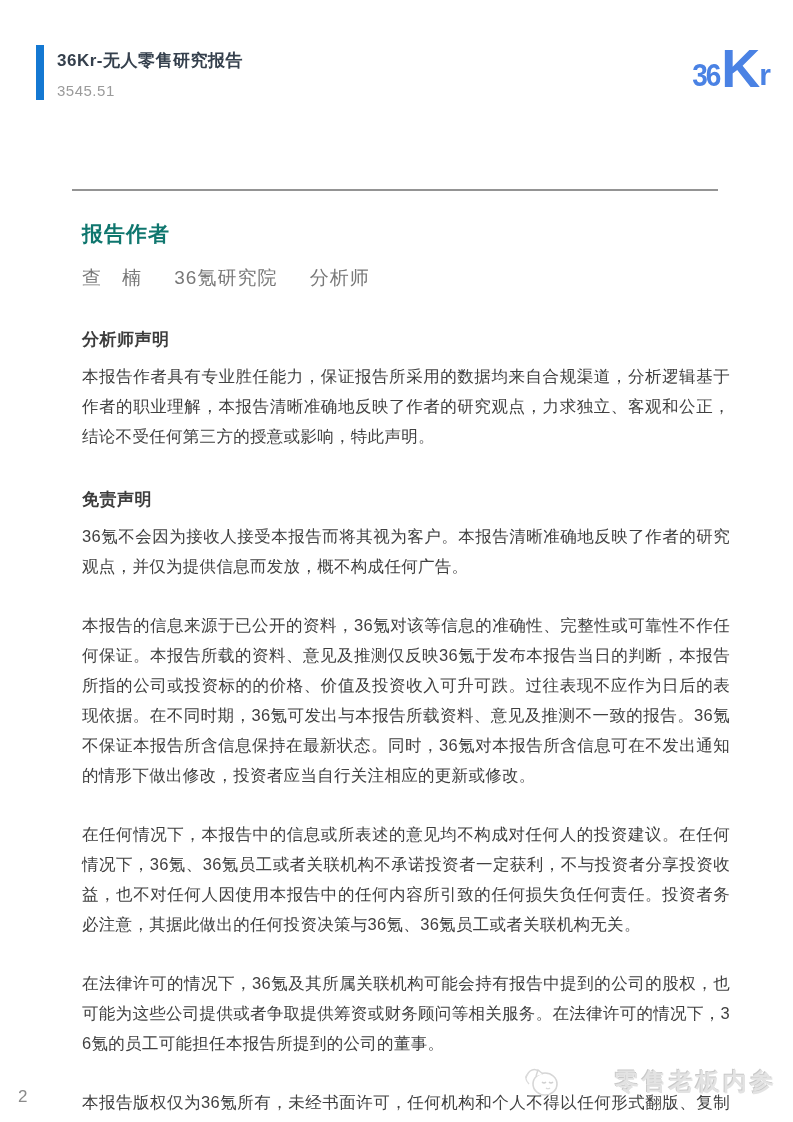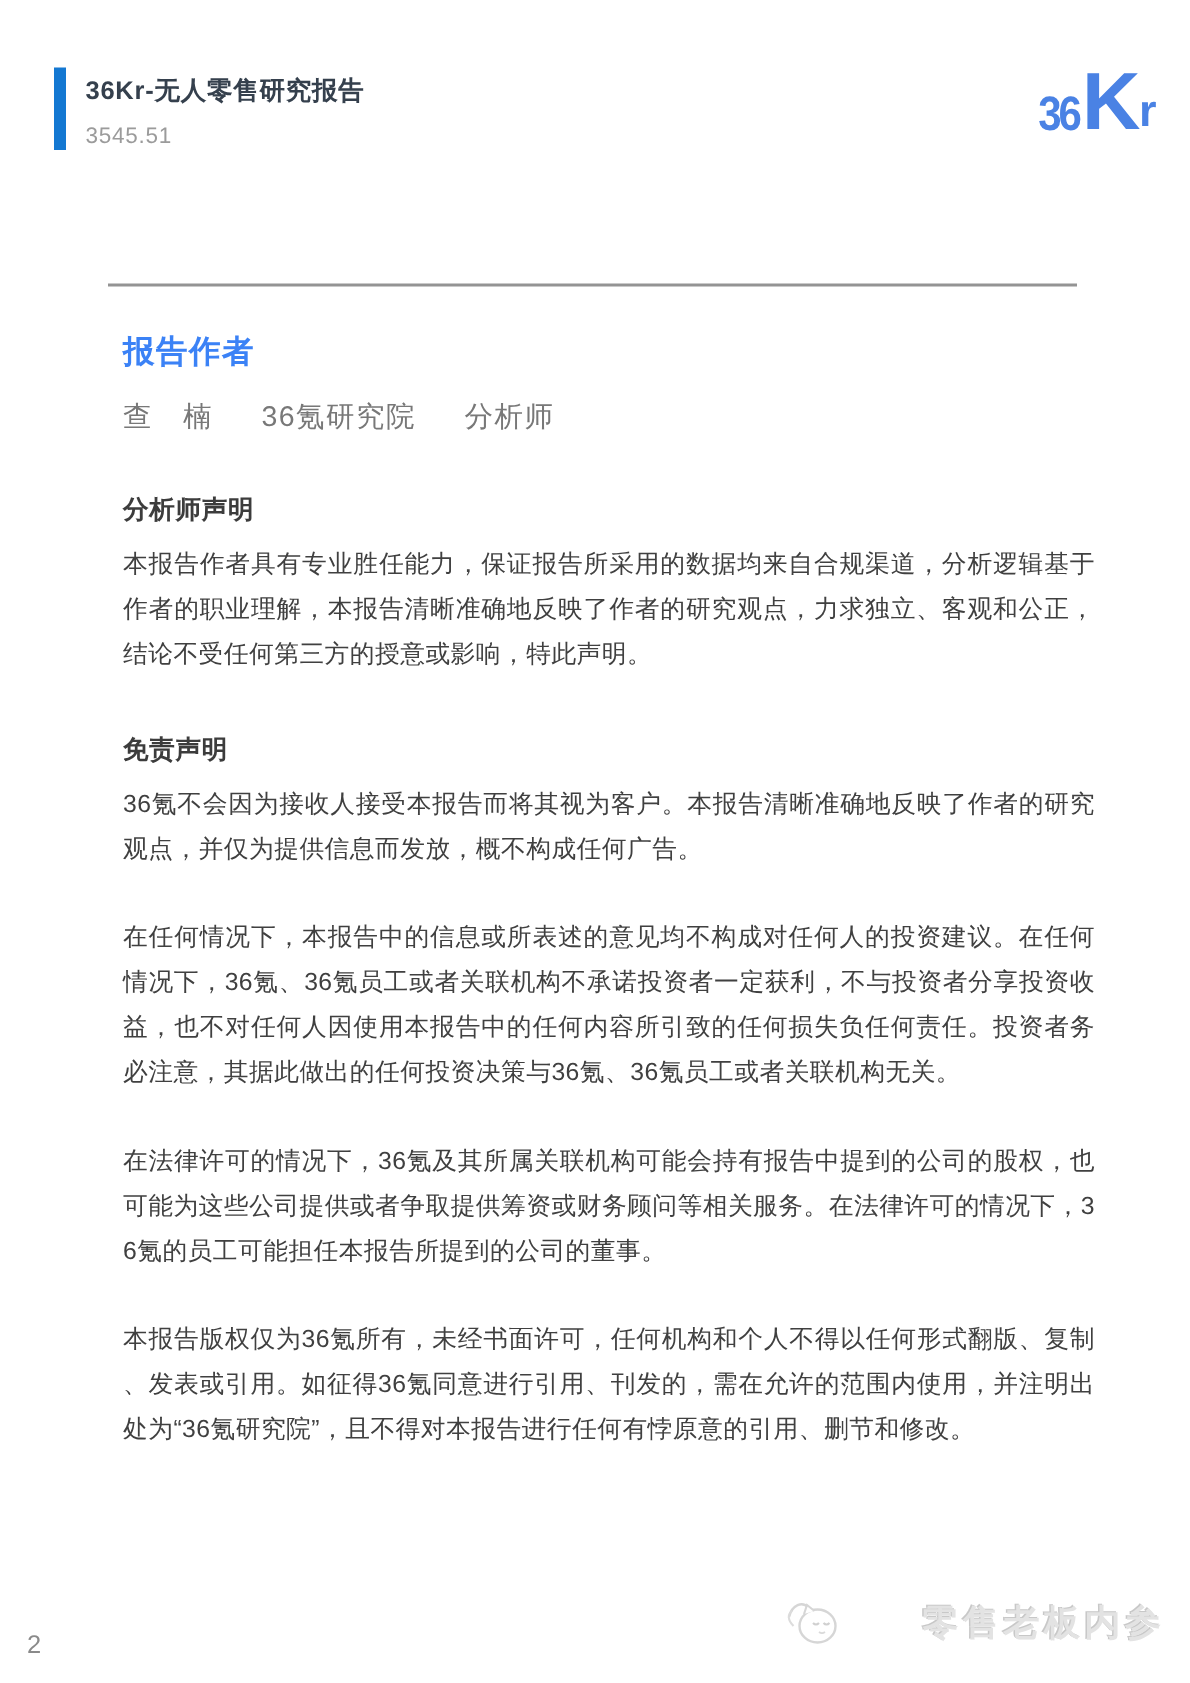--- a/index.html
+++ b/index.html
@@ -17,21 +17,21 @@
   .report-title{font-size:17px;font-weight:bold;color:#35404d;letter-spacing:0.5px;}
   .report-date{font-size:15px;color:#9b9b9b;margin-top:10px;letter-spacing:0.5px;}
   .logo{position:absolute;right:22px;top:36px;display:flex;align-items:flex-end;color:#4a82e4;line-height:1;}
   .logo-36{font-size:28px;font-weight:800;margin-top:3px;letter-spacing:-2px;transform:scaleY(1.15);}
   .logo-k{font-size:54px;font-weight:800;margin-left:2px;line-height:0.82;}
   .logo-r{font-size:30px;font-weight:800;margin-left:-1px;margin-top:24px;}
   
   .separator{position:absolute;left:72px;top:189px;width:646px;height:0;border:none;border-top:2px solid #949494;margin:0;}
   
   .content{position:absolute;left:82px;top:210px;width:648px;color:#6f6f6f;}
-  .section-title{font-size:21px;font-weight:bold;color:#3b82f6;margin:10px 0 0 0;letter-spacing:1px;}
+  .section-title{font-size:21px;font-weight:bold;color:#0f766e;margin:10px 0 0 0;letter-spacing:1px;}
   .author-line{margin-top:17px;font-size:19px;color:#787878;letter-spacing:1px;}
   .author-org{margin-left:26px;text-align:right;}
   .author-role{margin-left:26px;}
   .sub-heading{font-size:17px;font-weight:bold;color:#3c3c3c;margin:37px 0 0 0;letter-spacing:0.5px;}
   .para{
     font-size:16.5px;line-height:30px;color:#404040;
     text-align:justify;word-break:break-all;line-break:anywhere;
     margin:10px 0 0 0;letter-spacing:0.3px;
   }
   .para + .para{margin-top:29px;}
@@ -76,20 +76,21 @@
       <span class="author-name">查　楠</span>
       <span class="author-org">36氪研究院</span>
       <span class="author-role">分析师</span>
     </div>
 
     <h2 class="sub-heading">分析师声明</h2>
     <p class="para">本报告作者具有专业胜任能力，保证报告所采用的数据均来自合规渠道，分析逻辑基于作者的职业理解，本报告清晰准确地反映了作者的研究观点，力求独立、客观和公正，结论不受任何第三方的授意或影响，特此声明。</p>
 
     <h2 class="sub-heading">免责声明</h2>
     <p class="para">36氪不会因为接收人接受本报告而将其视为客户。本报告清晰准确地反映了作者的研究观点，并仅为提供信息而发放，概不构成任何广告。</p>
+    <p class="para">本报告的信息来源于已公开的资料，36氪对该等信息的准确性、完整性或可靠性不作任何保证。本报告所载的资料、意见及推测仅反映36氪于发布本报告当日的判断，本报告所指的公司或投资标的的价格、价值及投资收入可升可跌。过往表现不应作为日后的表现依据。在不同时期，36氪可发出与本报告所载资料、意见及推测不一致的报告。36氪不保证本报告所含信息保持在最新状态。同时，36氪对本报告所含信息可在不发出通知的情形下做出修改，投资者应当自行关注相应的更新或修改。</p>
     <p class="para">在任何情况下，本报告中的信息或所表述的意见均不构成对任何人的投资建议。在任何情况下，36氪、36氪员工或者关联机构不承诺投资者一定获利，不与投资者分享投资收益，也不对任何人因使用本报告中的任何内容所引致的任何损失负任何责任。投资者务必注意，其据此做出的任何投资决策与36氪、36氪员工或者关联机构无关。</p>
     <p class="para">在法律许可的情况下，36氪及其所属关联机构可能会持有报告中提到的公司的股权，也可能为这些公司提供或者争取提供筹资或财务顾问等相关服务。在法律许可的情况下，36氪的员工可能担任本报告所提到的公司的董事。</p>
     <p class="para">本报告版权仅为36氪所有，未经书面许可，任何机构和个人不得以任何形式翻版、复制、发表或引用。如征得36氪同意进行引用、刊发的，需在允许的范围内使用，并注明出处为“36氪研究院”，且不得对本报告进行任何有悖原意的引用、删节和修改。</p>
   </div>
 
   <div class="page-number">2</div>
 
   <div class="watermark">
     <svg class="watermark-icon" width="44" height="36" viewBox="0 0 44 36" fill="none" xmlns="http://www.w3.org/2000/svg">
 

